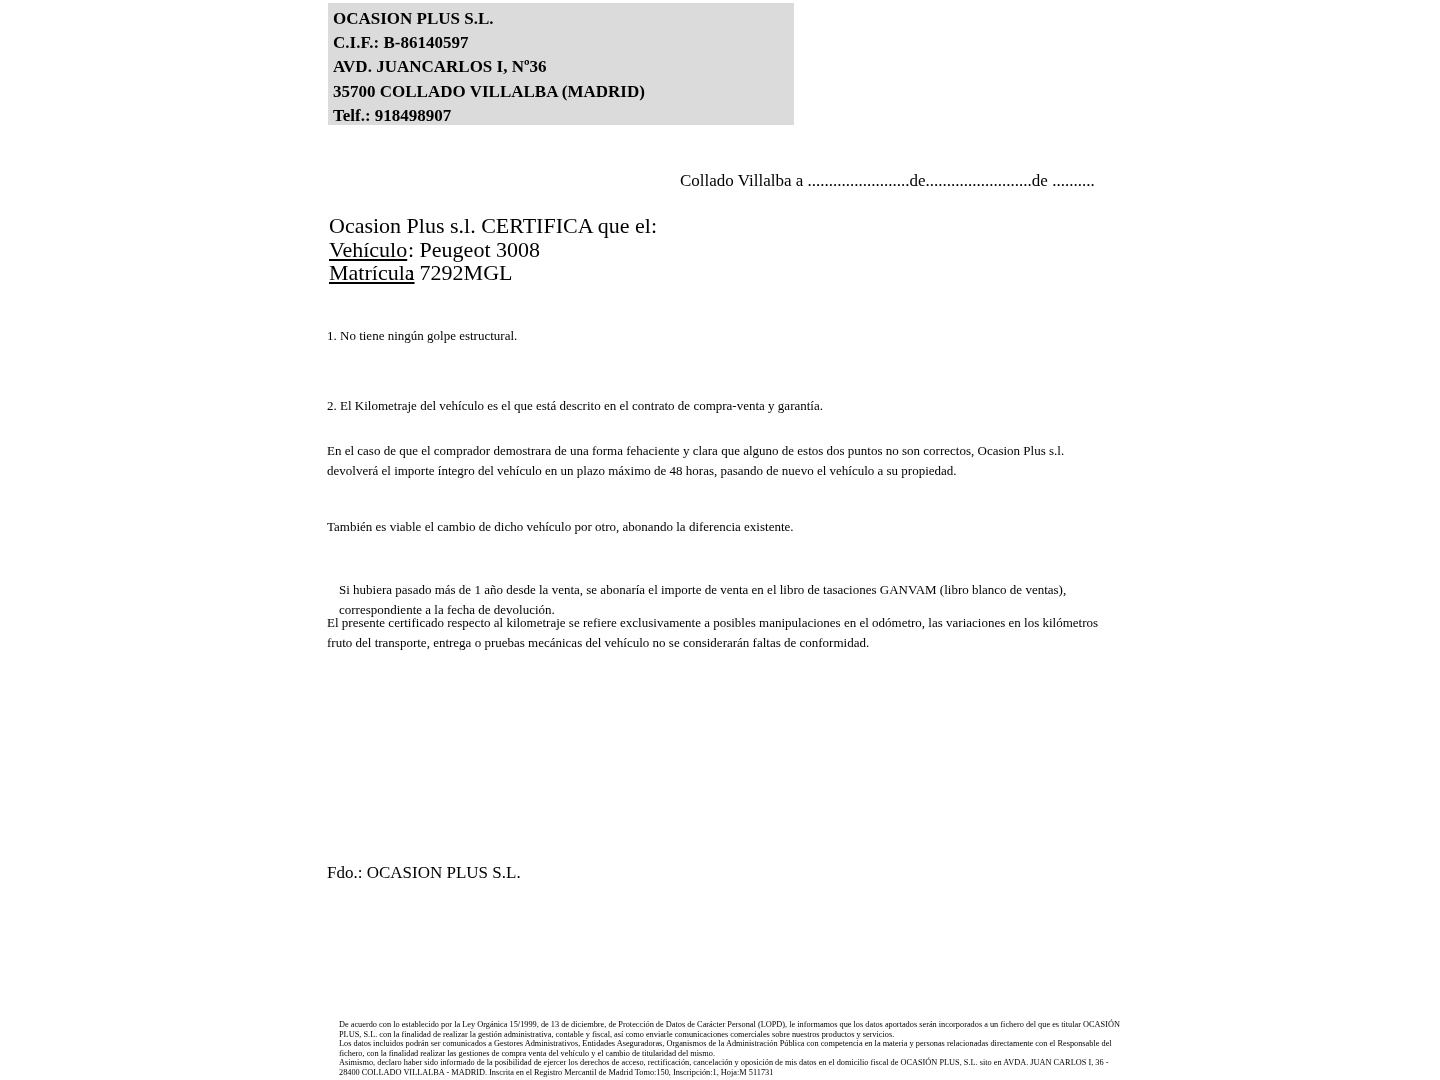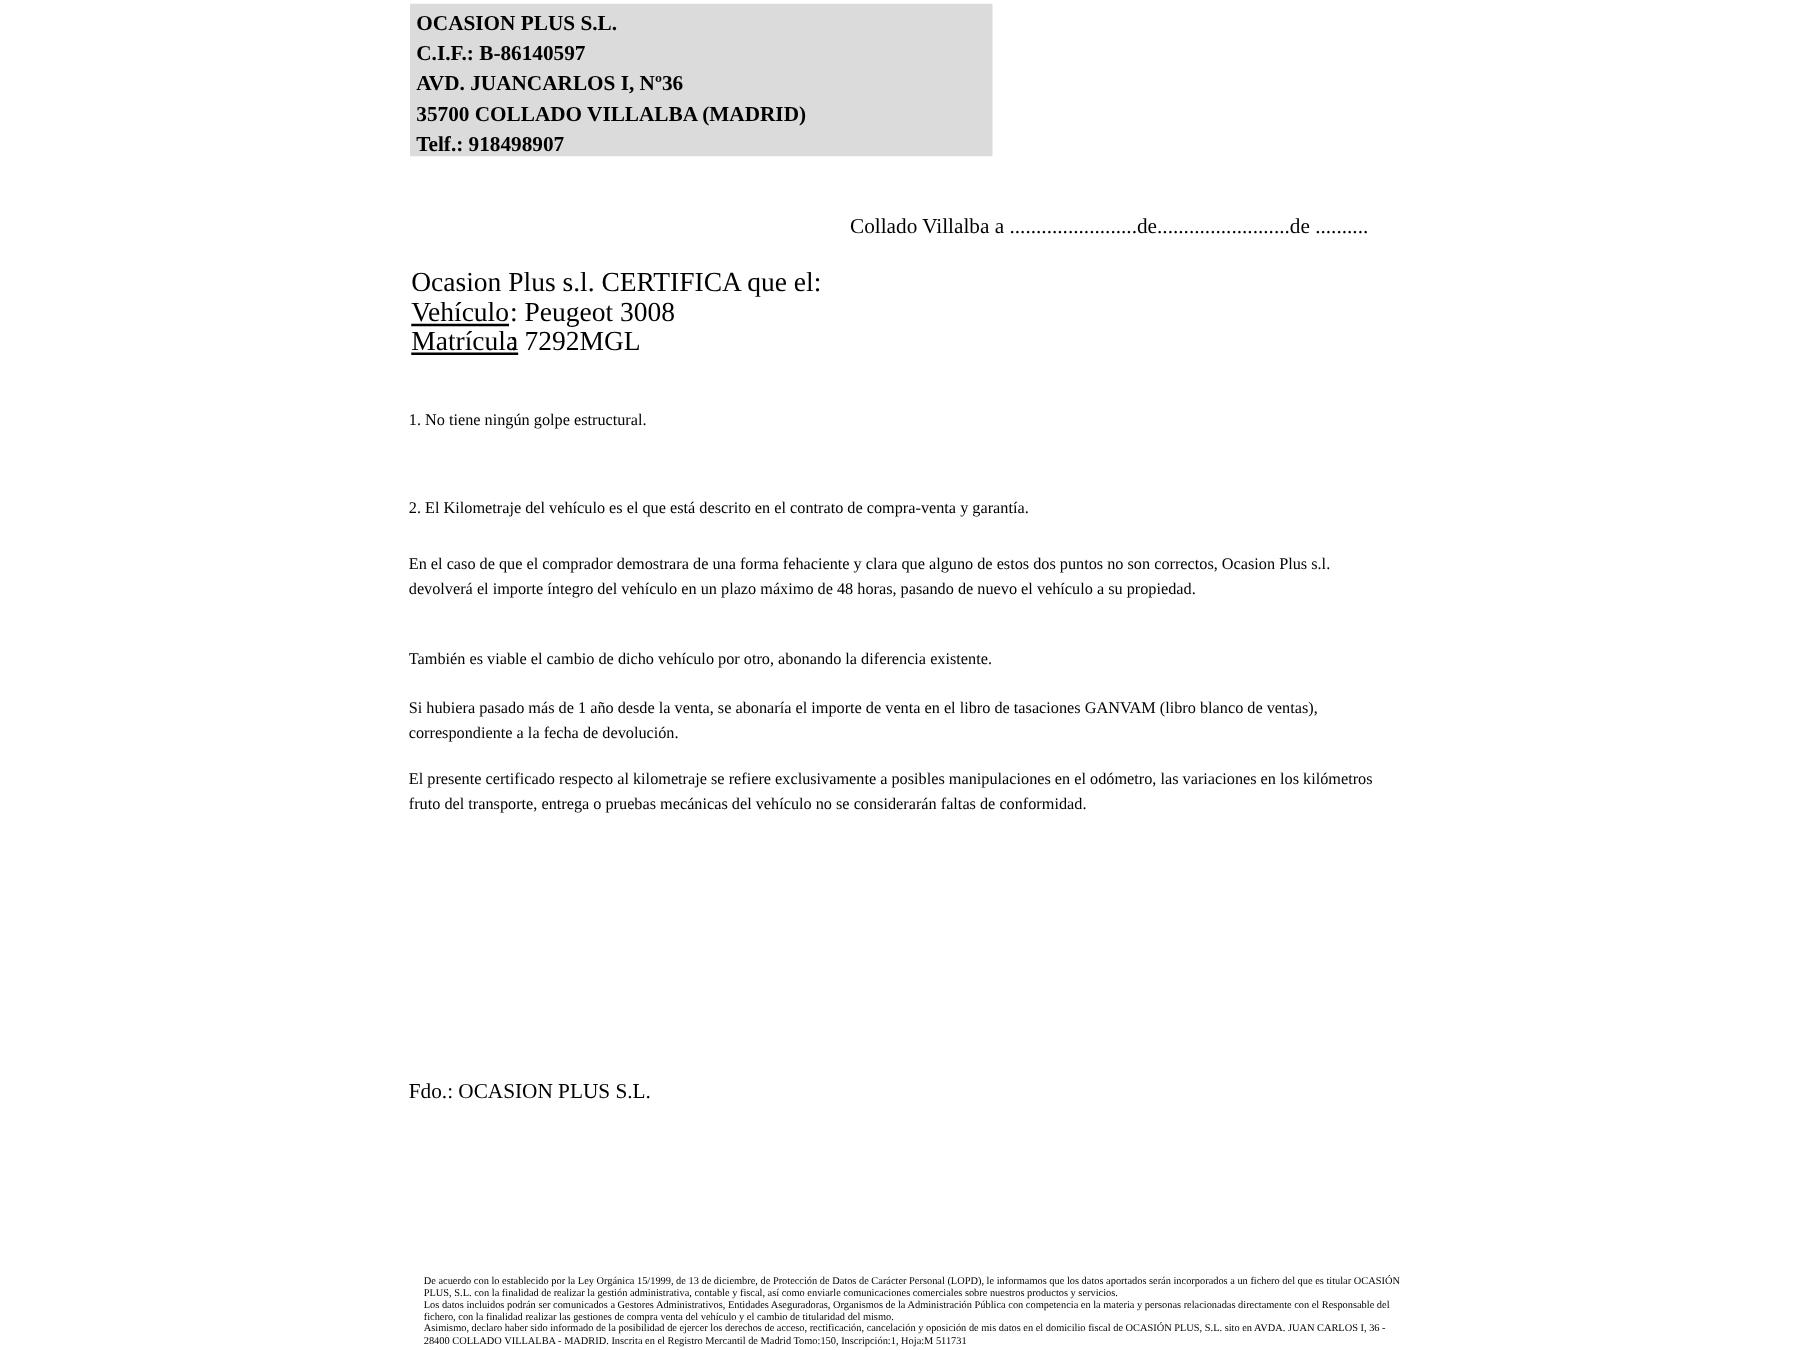--- a/index.html
+++ b/index.html
@@ -55,21 +55,21 @@
     position: absolute;
     left: 327px;
     width: 778px;
     font-size: 13px;
     line-height: 19.5px;
   }
   .item-1 { top: 326px; }
   .item-2 { top: 372px; margin-top: 24px; }
   .para-1 { top: 441px; }
   .para-2 { top: 517px; }
-  .para-3 { top: 556px; }
+  .para-3 { top: 580px; margin-left: 12px; }
   .para-4 { top: 613px; }
   .signature-line {
     position: absolute;
     left: 327px;
     top: 863px;
     font-size: 17px;
     line-height: 20px;
   }
   .legal-footer {
     position: absolute;

